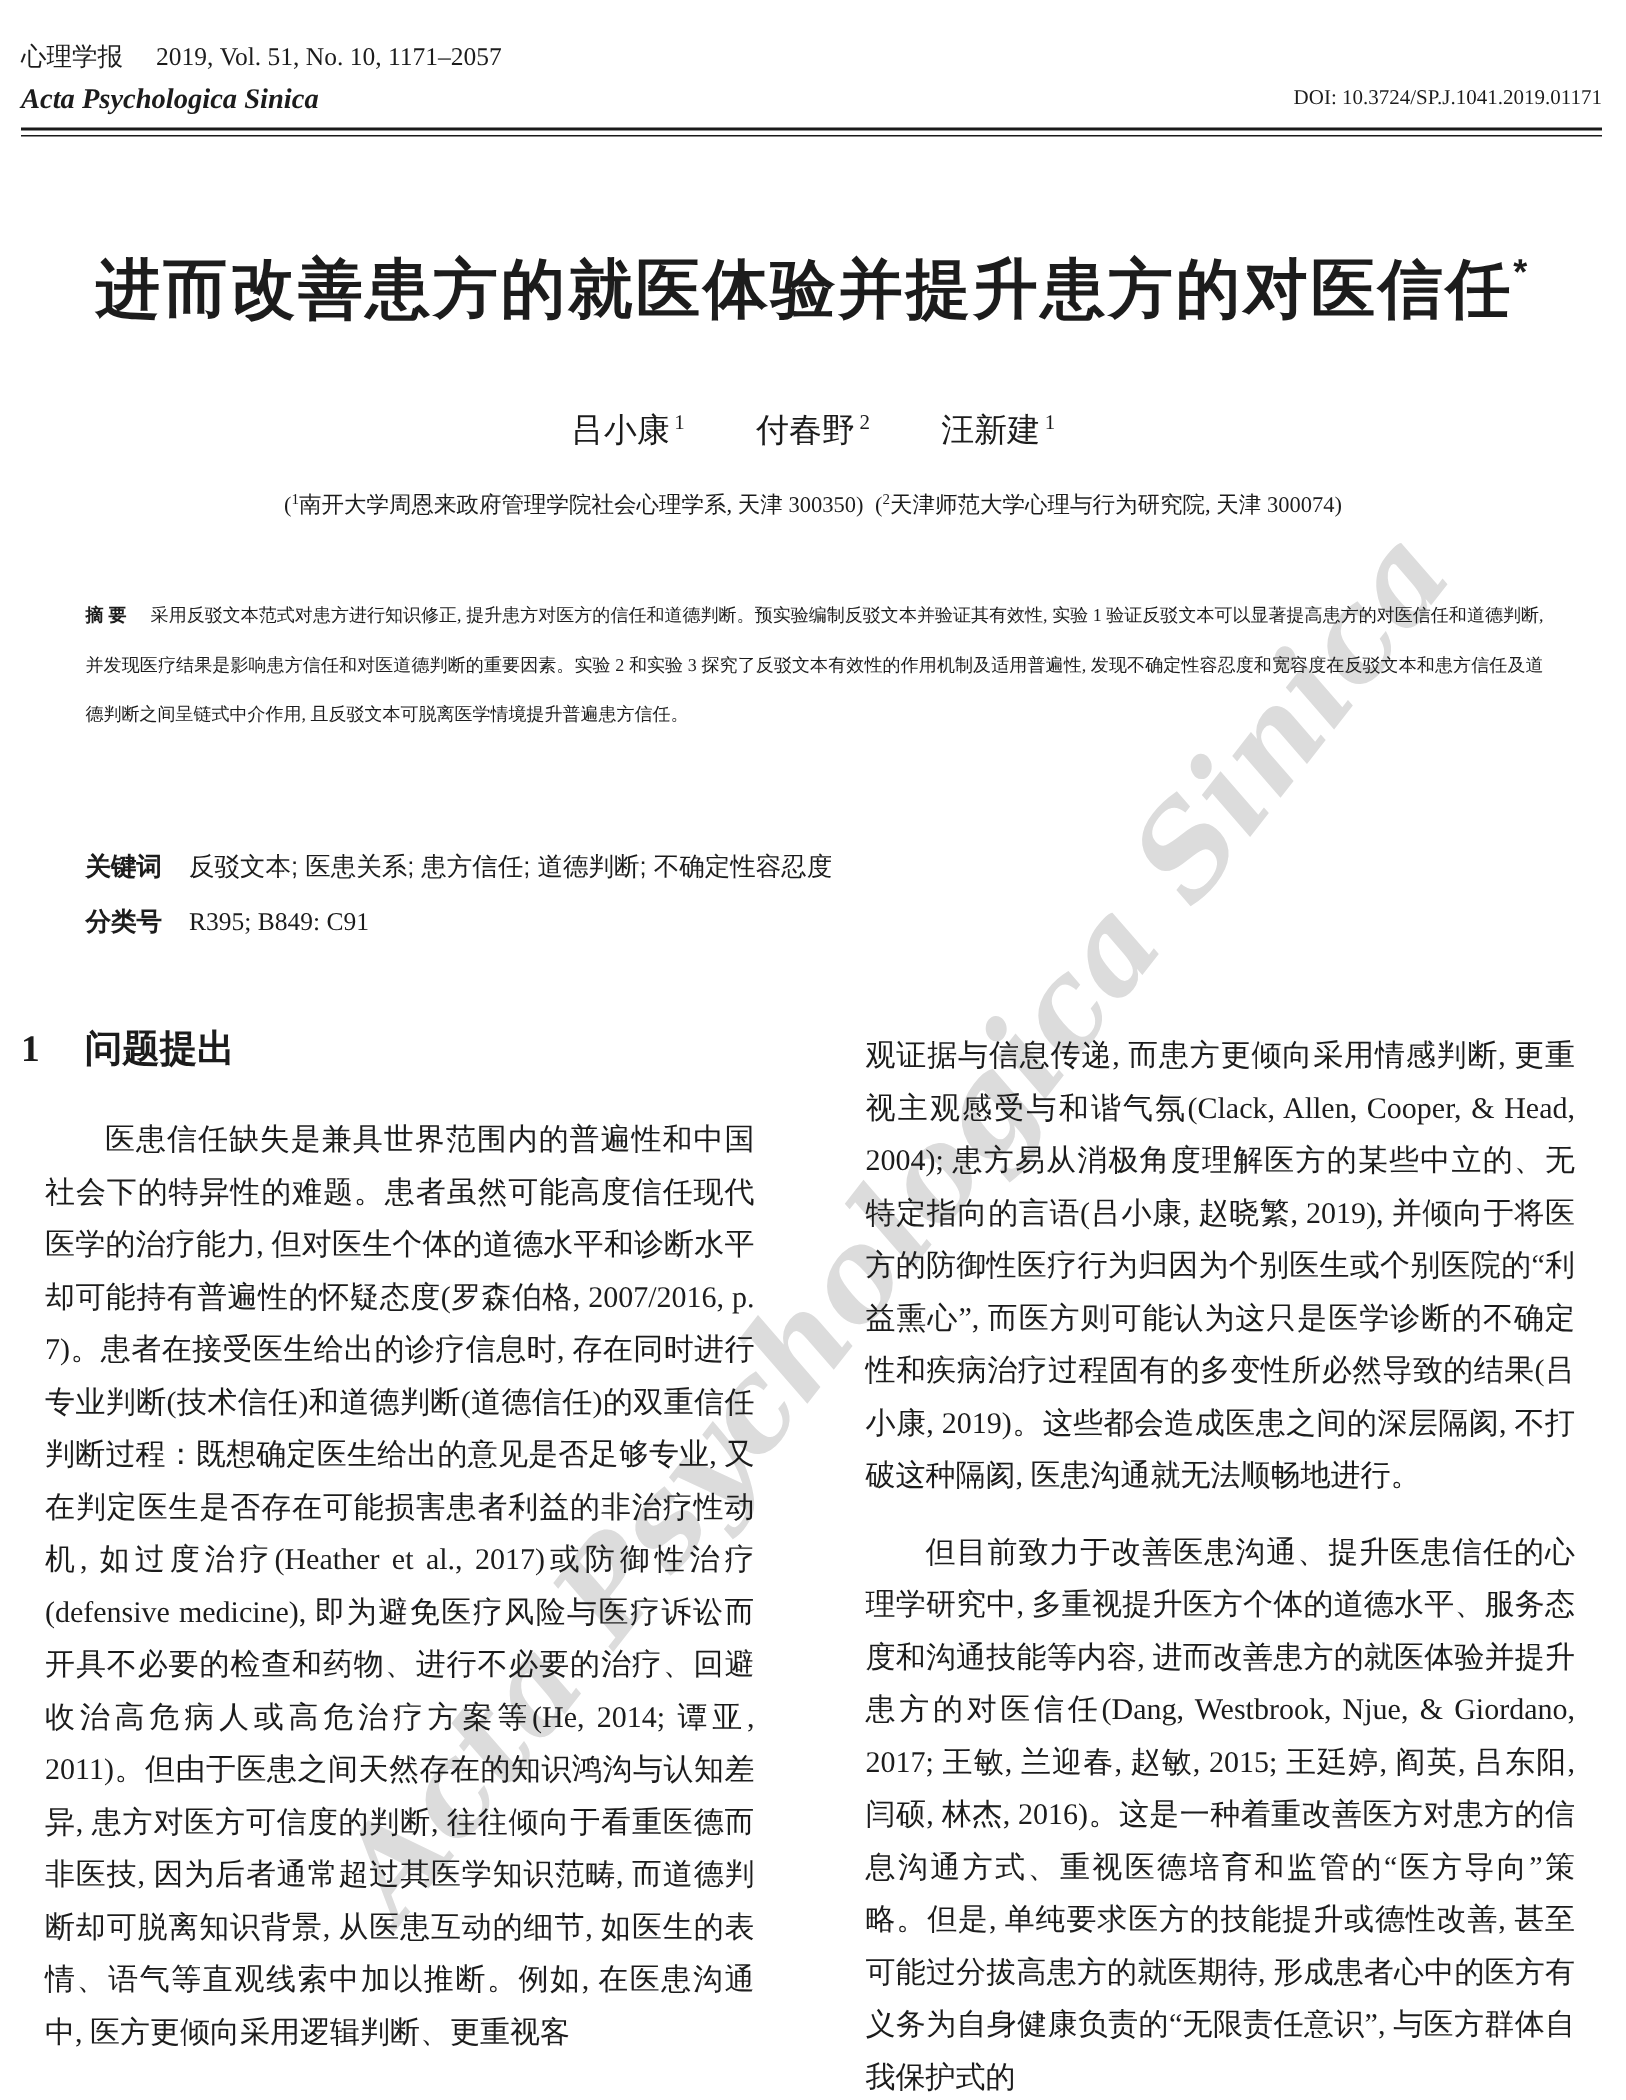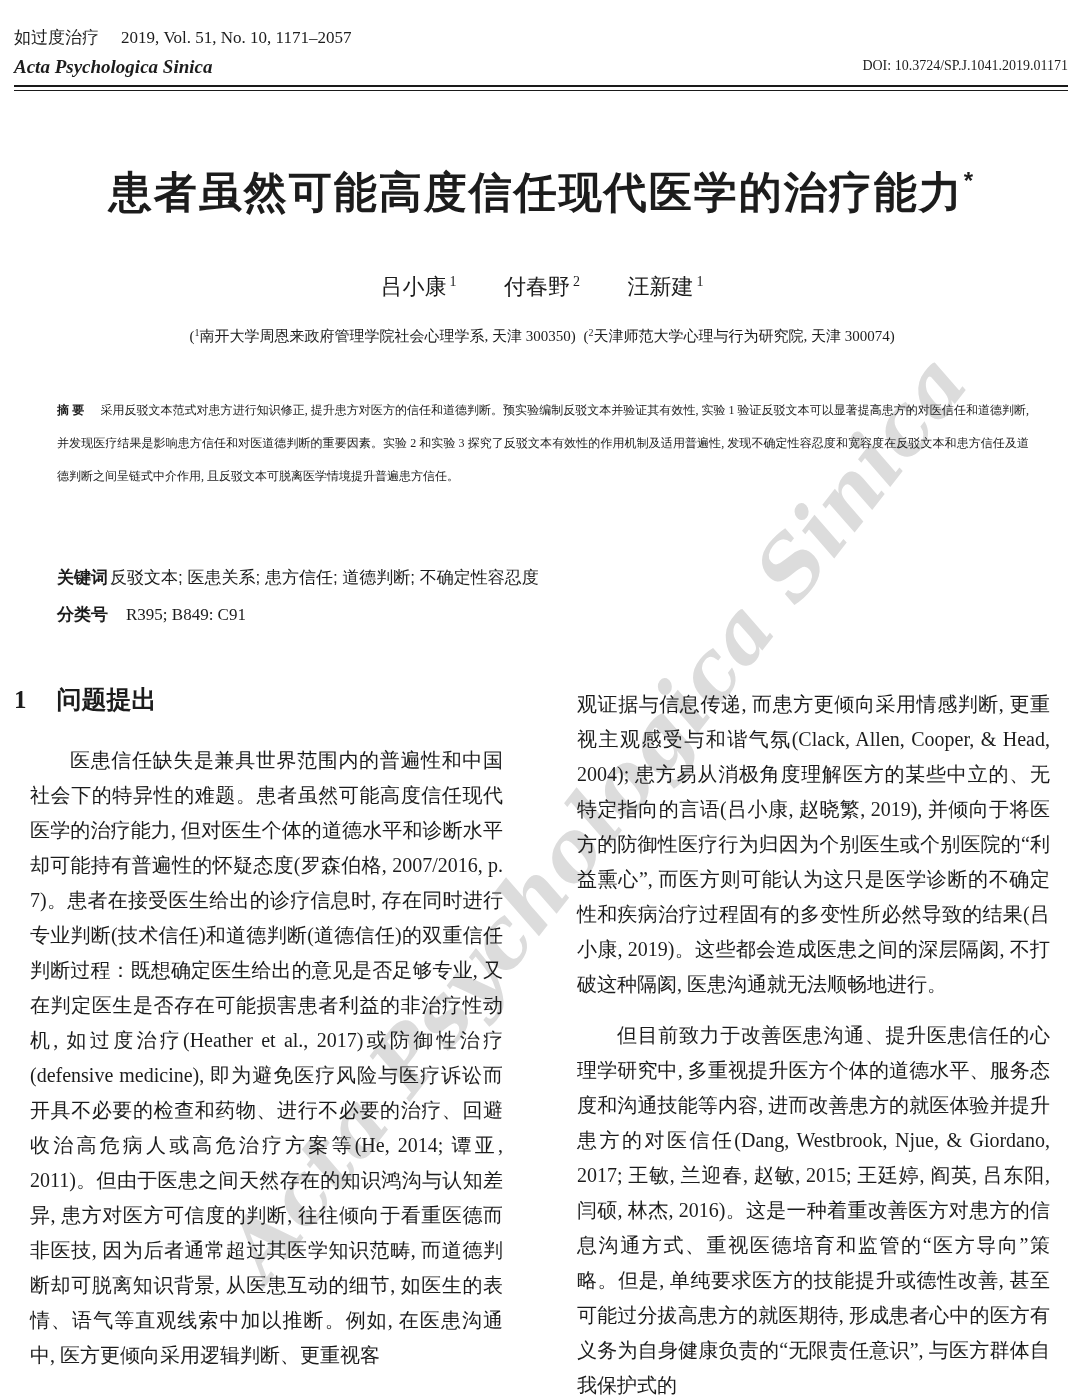--- a/index.html
+++ b/index.html
@@ -35,21 +35,21 @@
   
   .affil{position:absolute;left:0;right:0;top:327px;text-align:center;font-size:15px;}
   .affil sup{font-size:10px;line-height:0;vertical-align:5px;}
   .affil .aff{margin:6px 2px;}
   
   .abstract{position:absolute;left:57px;right:55px;top:394px;
     font-size:12px;line-height:33px;text-align:justify;}
   .lbl{font-family:"Liberation Sans","DejaVu Sans",sans-serif;font-weight:bold;}
   .abstract .lbl{margin-right:16px;}
   .kw{position:absolute;left:57px;right:55px;top:566px;font-size:17px;}
-  .kw .lbl{margin-right:2px;}
+  .kw .lbl{margin-right:18px;}
   .kw-text{font-family:"Liberation Sans","DejaVu Sans",sans-serif;}
   .cls{position:absolute;left:57px;right:55px;top:603px;font-size:17px;}
   .cls .lbl{margin-right:18px;margin-top:28px;}
   
   .col-left{position:absolute;left:14px;top:671px;width:505px;}
   .col-right{position:absolute;left:561px;top:671px;width:505px;}
   .sec-h{font-size:25px;line-height:34px;margin:12px 0 26px 0;}
   .sec-num{margin-right:30px;}
   .bodyp{font-size:20px;line-height:35px;text-align:justify;margin:16px;
     text-justify:inter-character;}
@@ -58,28 +58,28 @@
 </head>
 <body>
 
 <div class="page">
 
   <div class="watermark">Acta Psychologica Sinica</div>
 
   <div class="content">
 
     <div class="hdr-row1">
-      <span class="hdr-journal-cn">如过度治疗</span><span>2019, Vol. 51, No. 10, 1171–2057</span>
+      <span class="hdr-journal-cn">心理学报</span><span>2019, Vol. 51, No. 10, 1171–2057</span>
     </div>
     <div class="hdr-row2">Acta Psychologica Sinica</div>
     <div class="hdr-doi">DOI: 10.3724/SP.J.1041.2019.01171</div>
     <div class="hdr-rule"></div>
 
     <div class="title">
-      <span>患者虽然可能高度信任现代医学的治疗能力</span><sup>*</sup>
+      <span>进而改善患方的就医体验并提升患方的对医信任</span><sup>*</sup>
     </div>
 
     <div class="authors">
       <span class="author"><span>吕小康</span><sup>1</sup></span>
       <span class="author"><span>付春野</span><sup>2</sup></span>
       <span class="author"><span>汪新建</span><sup>1</sup></span>
     </div>
 
     <div class="affil">
       <span class="aff"><span>(</span><sup>1</sup><span>南开大学周恩来政府管理学院社会心理学系, 天津  300350)</span></span>

